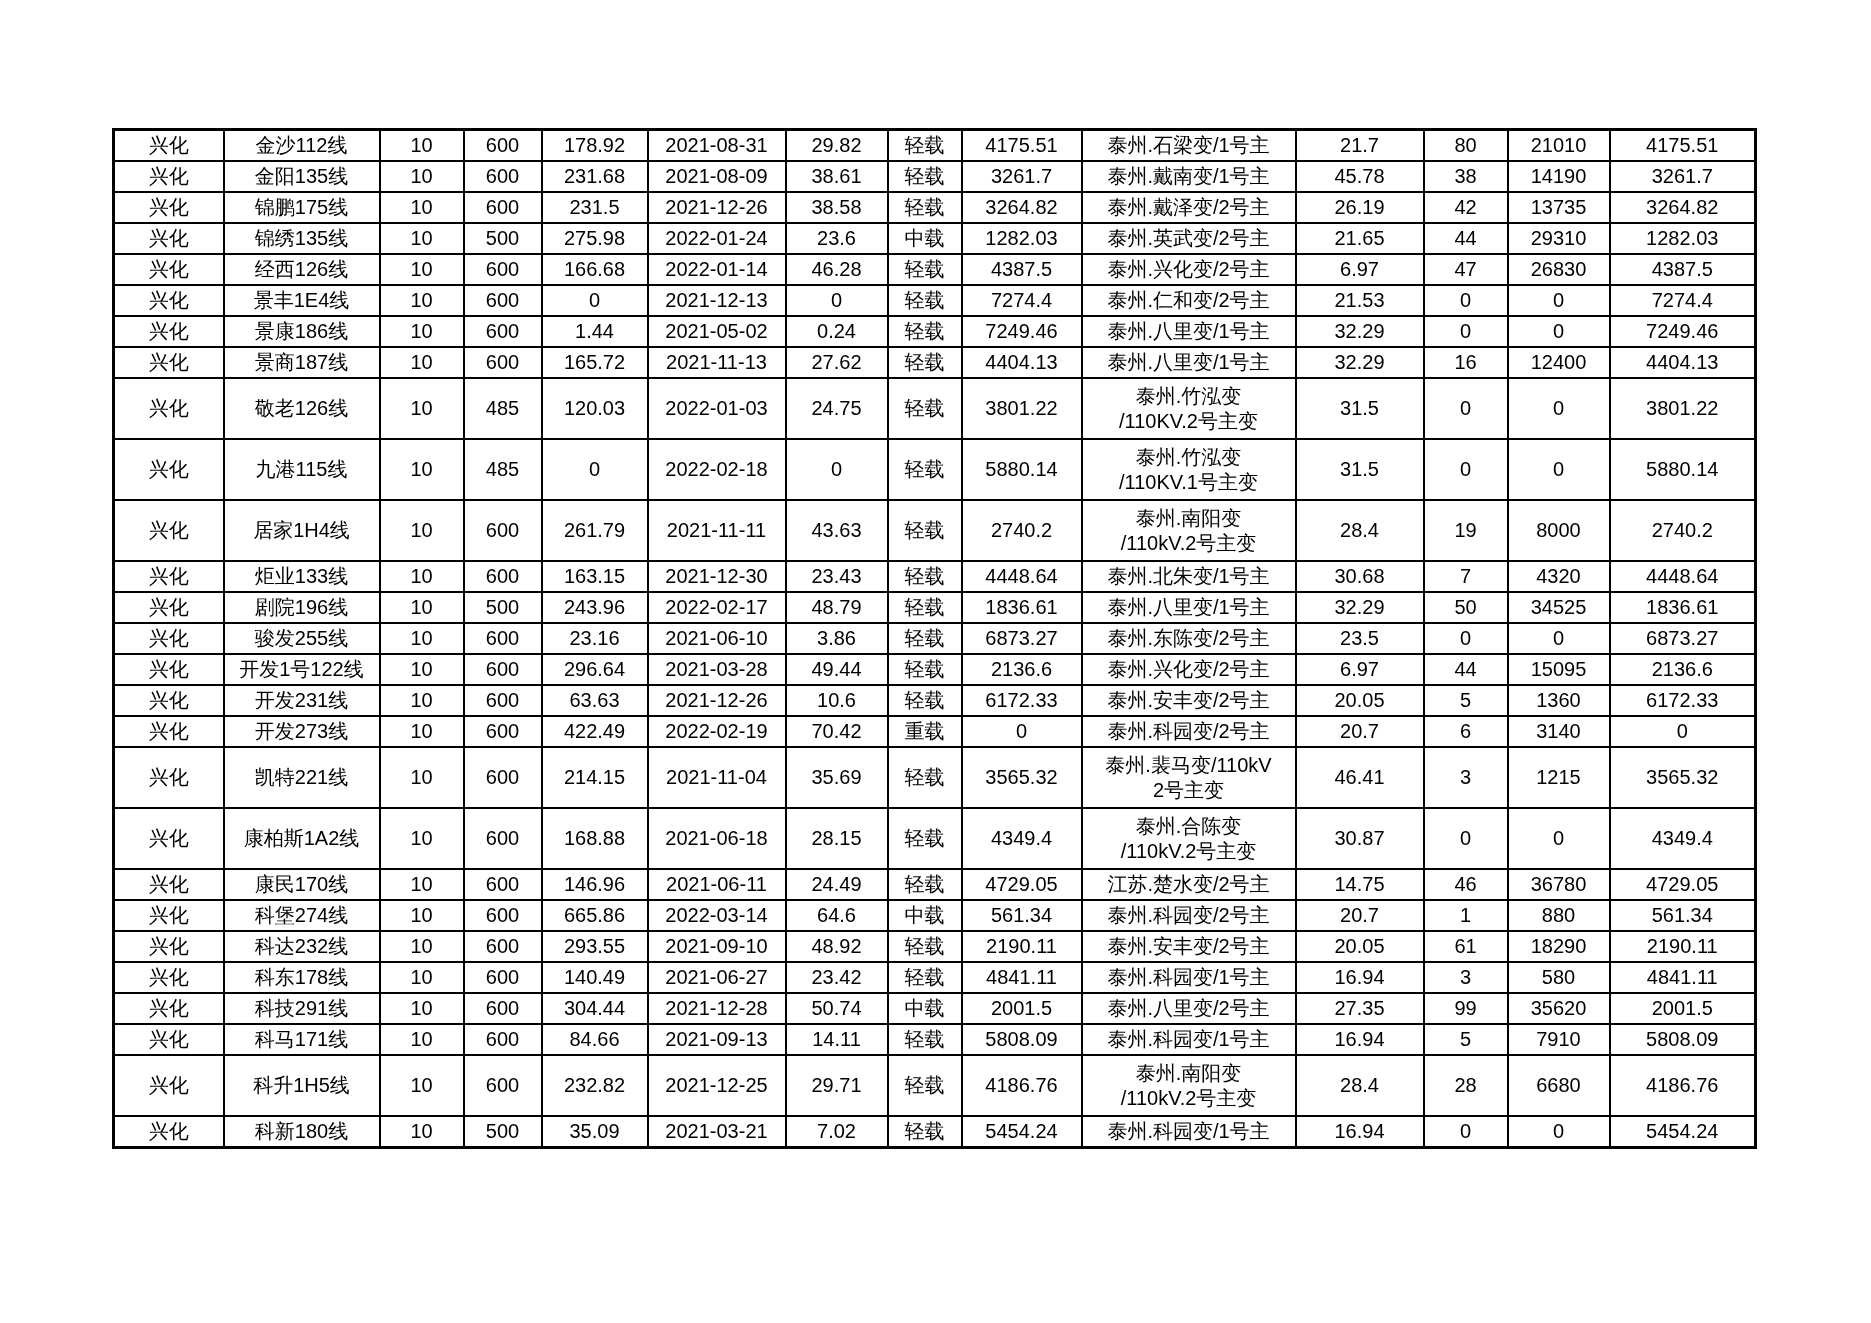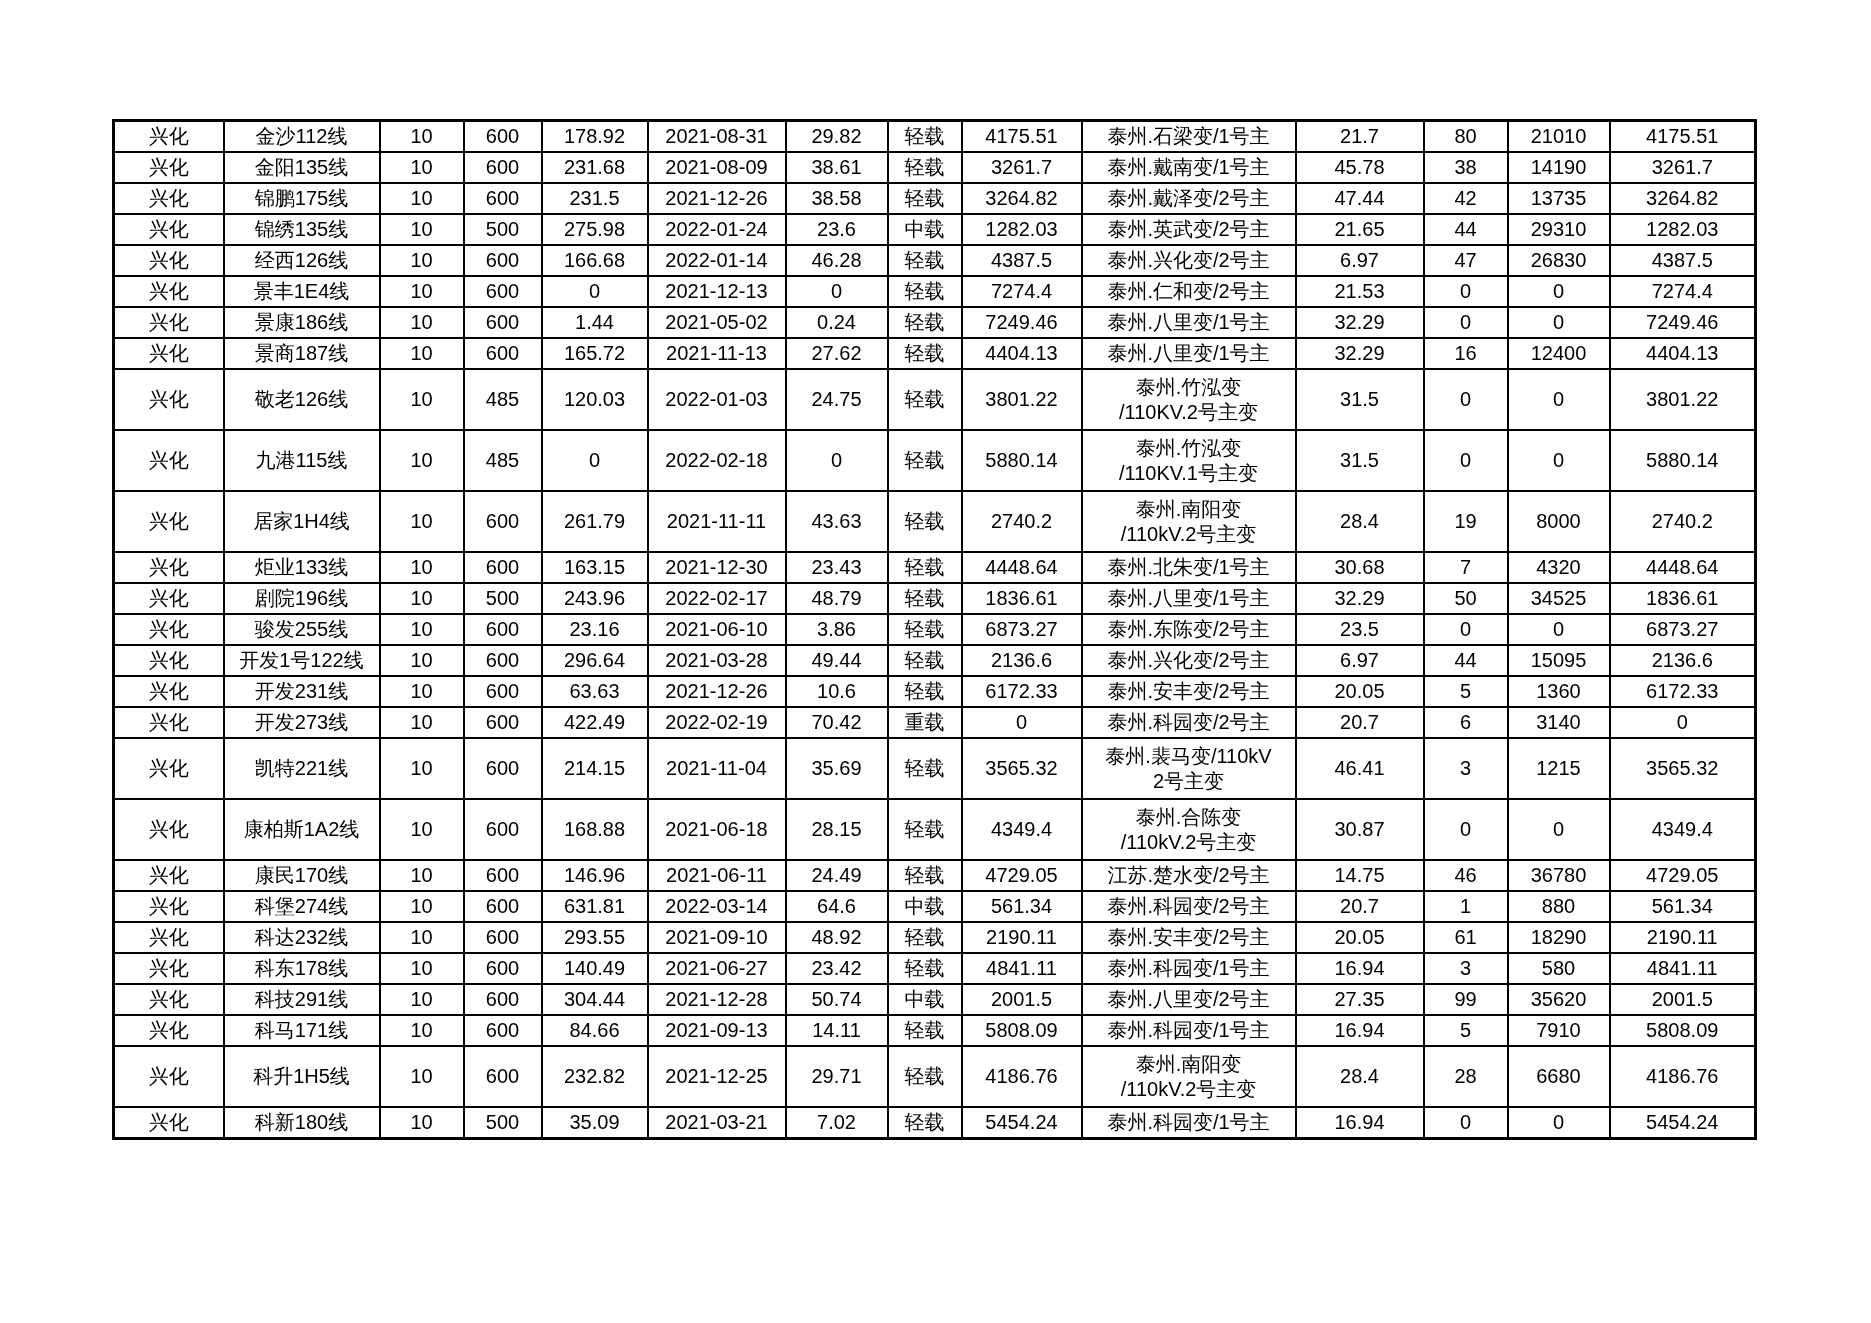--- a/index.html
+++ b/index.html
@@ -13,21 +13,21 @@
   }
   .page {
     position: relative;
     width: 1871px;
     height: 1323px;
     background: #ffffff;
   }
   table.data-grid {
     position: absolute;
     left: 112px;
-    top: 119px;
+    top: 128px;
     border-collapse: collapse;
     table-layout: fixed;
     width: 1642px;
     border: 3px solid #000000;
   }
   table.data-grid td {
     border: 2px solid #000000;
     text-align: center;
     vertical-align: middle;
     font-size: 20px;
@@ -114,21 +114,21 @@
           <td>兴化</td>
           <td>锦鹏175线</td>
           <td>10</td>
           <td>600</td>
           <td>231.5</td>
           <td>2021-12-26</td>
           <td>38.58</td>
           <td>轻载</td>
           <td>3264.82</td>
           <td>泰州.戴泽变/2号主</td>
-          <td>47.44</td>
+          <td>26.19</td>
           <td>42</td>
           <td>13735</td>
           <td>3264.82</td>
         </tr>
         <tr>
           <td>兴化</td>
           <td>锦绣135线</td>
           <td>10</td>
           <td>500</td>
           <td>275.98</td>
@@ -401,21 +401,21 @@
           <td>14.75</td>
           <td>46</td>
           <td>36780</td>
           <td>4729.05</td>
         </tr>
         <tr>
           <td>兴化</td>
           <td>科堡274线</td>
           <td>10</td>
           <td>600</td>
-          <td>631.81</td>
+          <td>665.86</td>
           <td>2022-03-14</td>
           <td>64.6</td>
           <td>中载</td>
           <td>561.34</td>
           <td>泰州.科园变/2号主</td>
           <td>20.7</td>
           <td>1</td>
           <td>880</td>
           <td>561.34</td>
         </tr>

